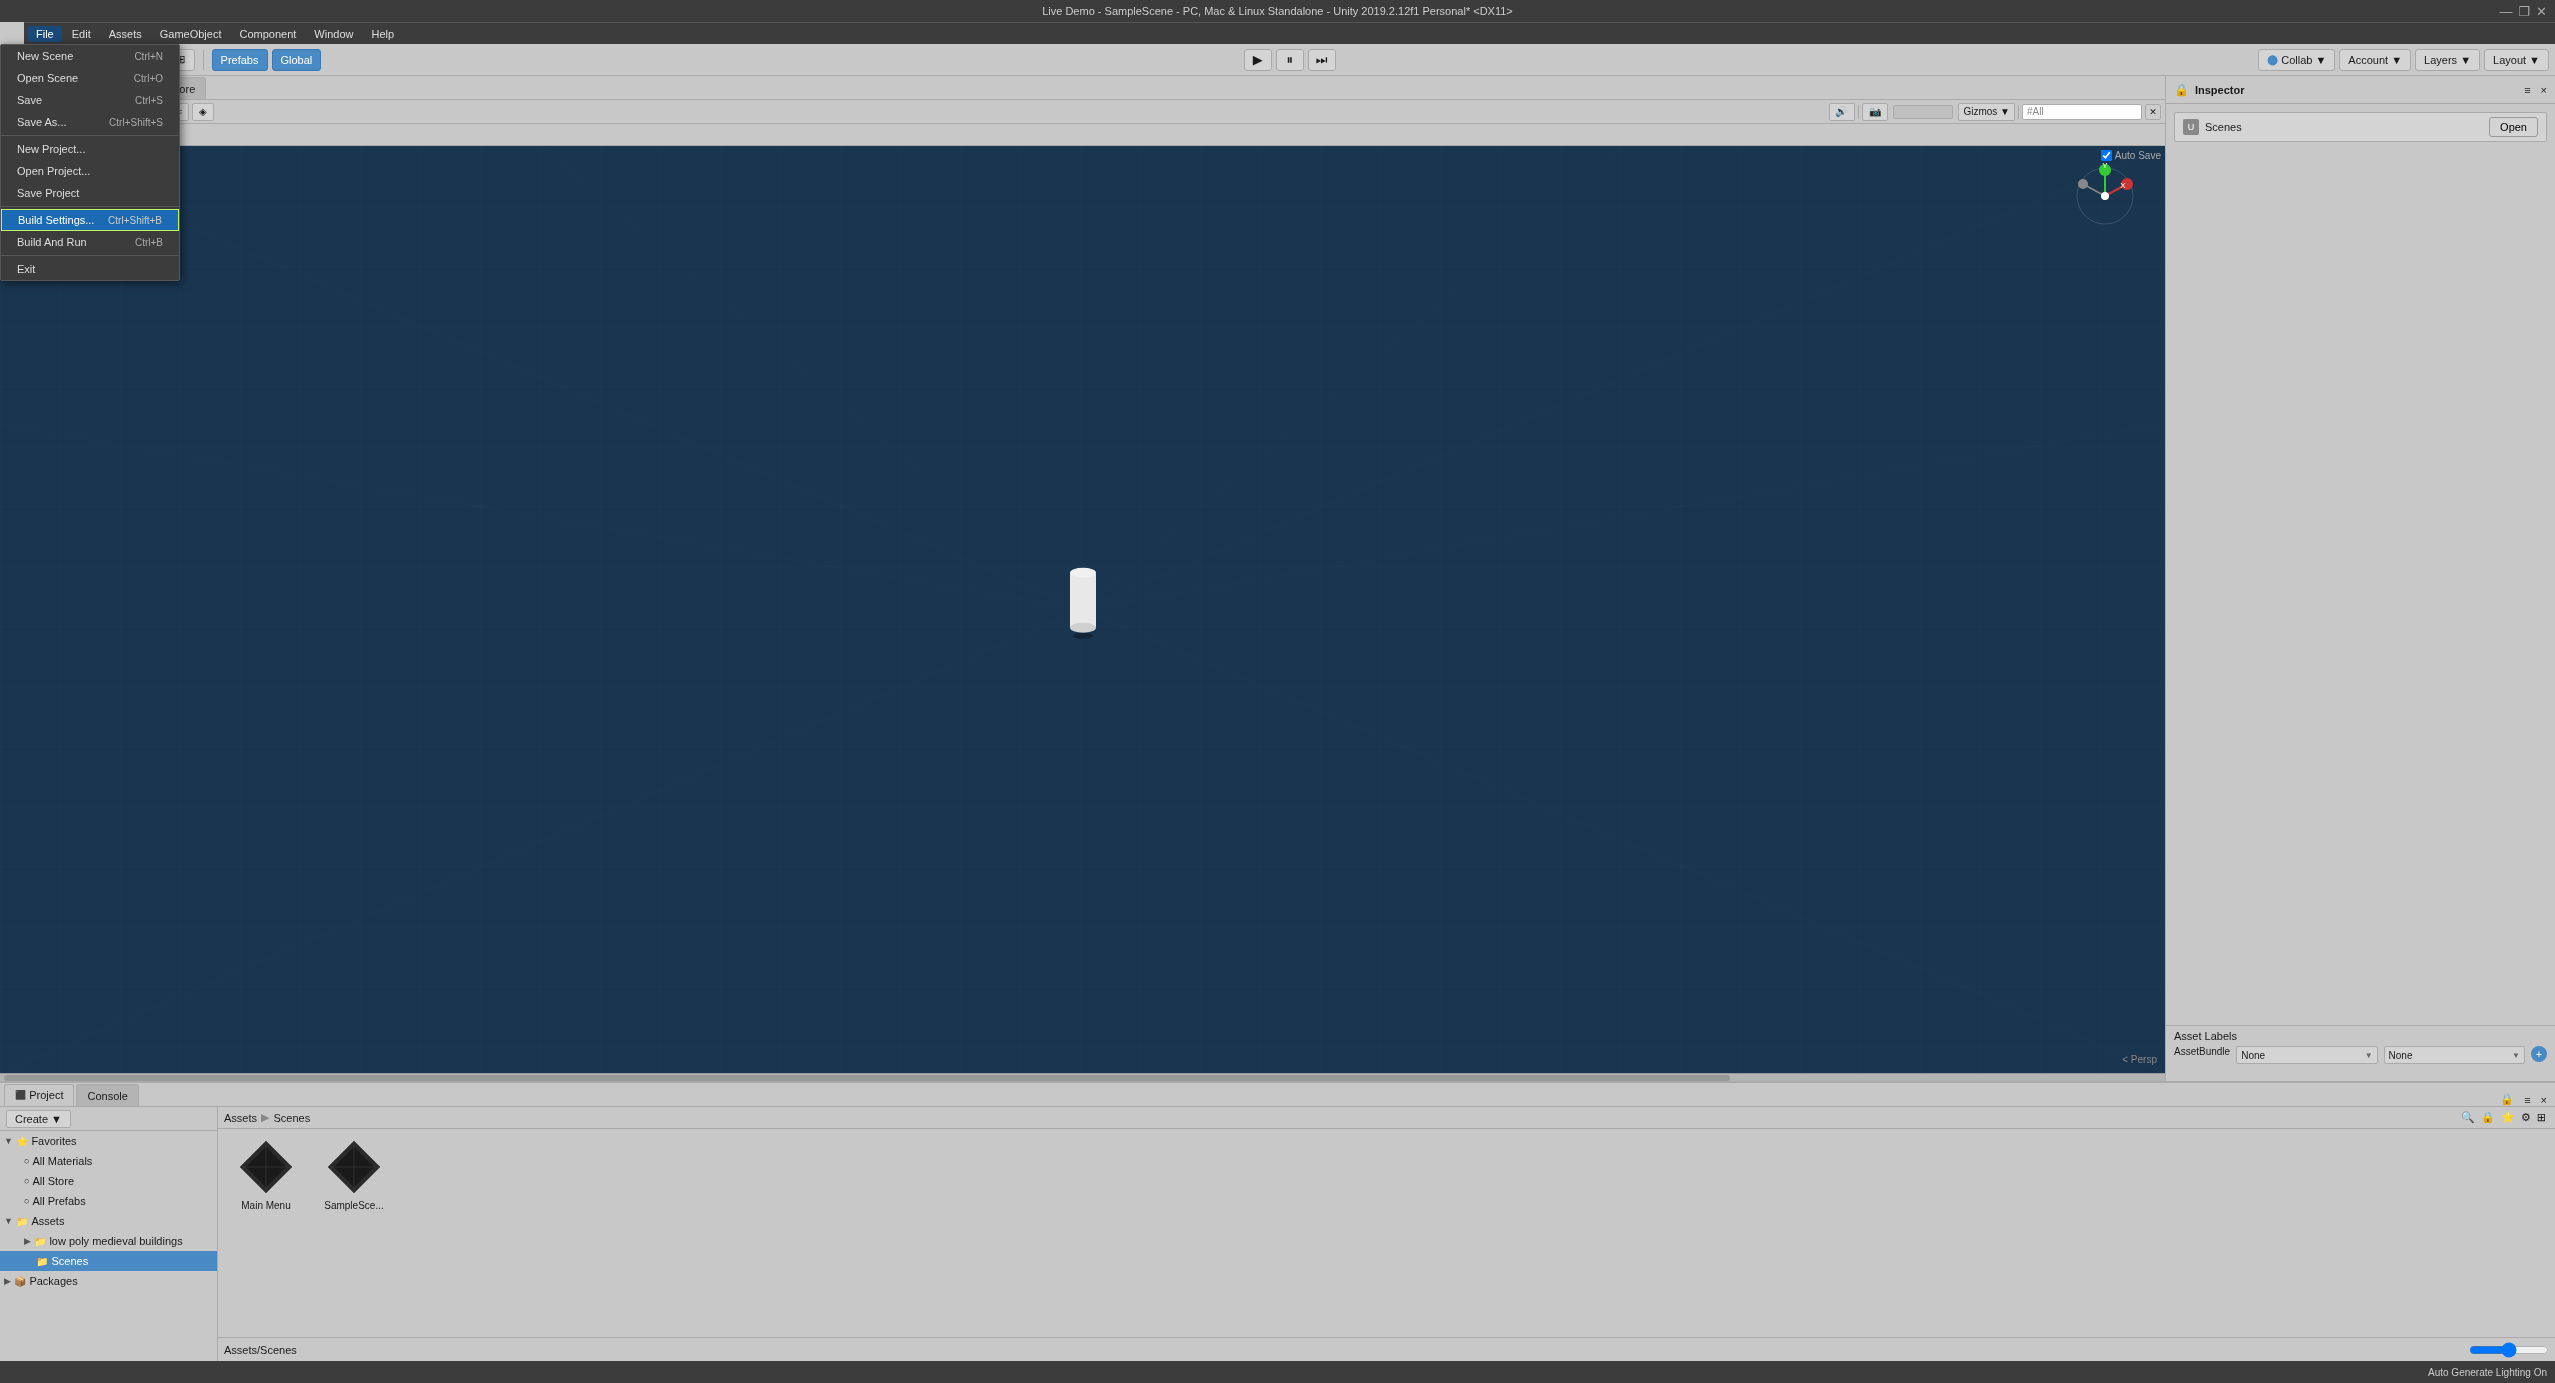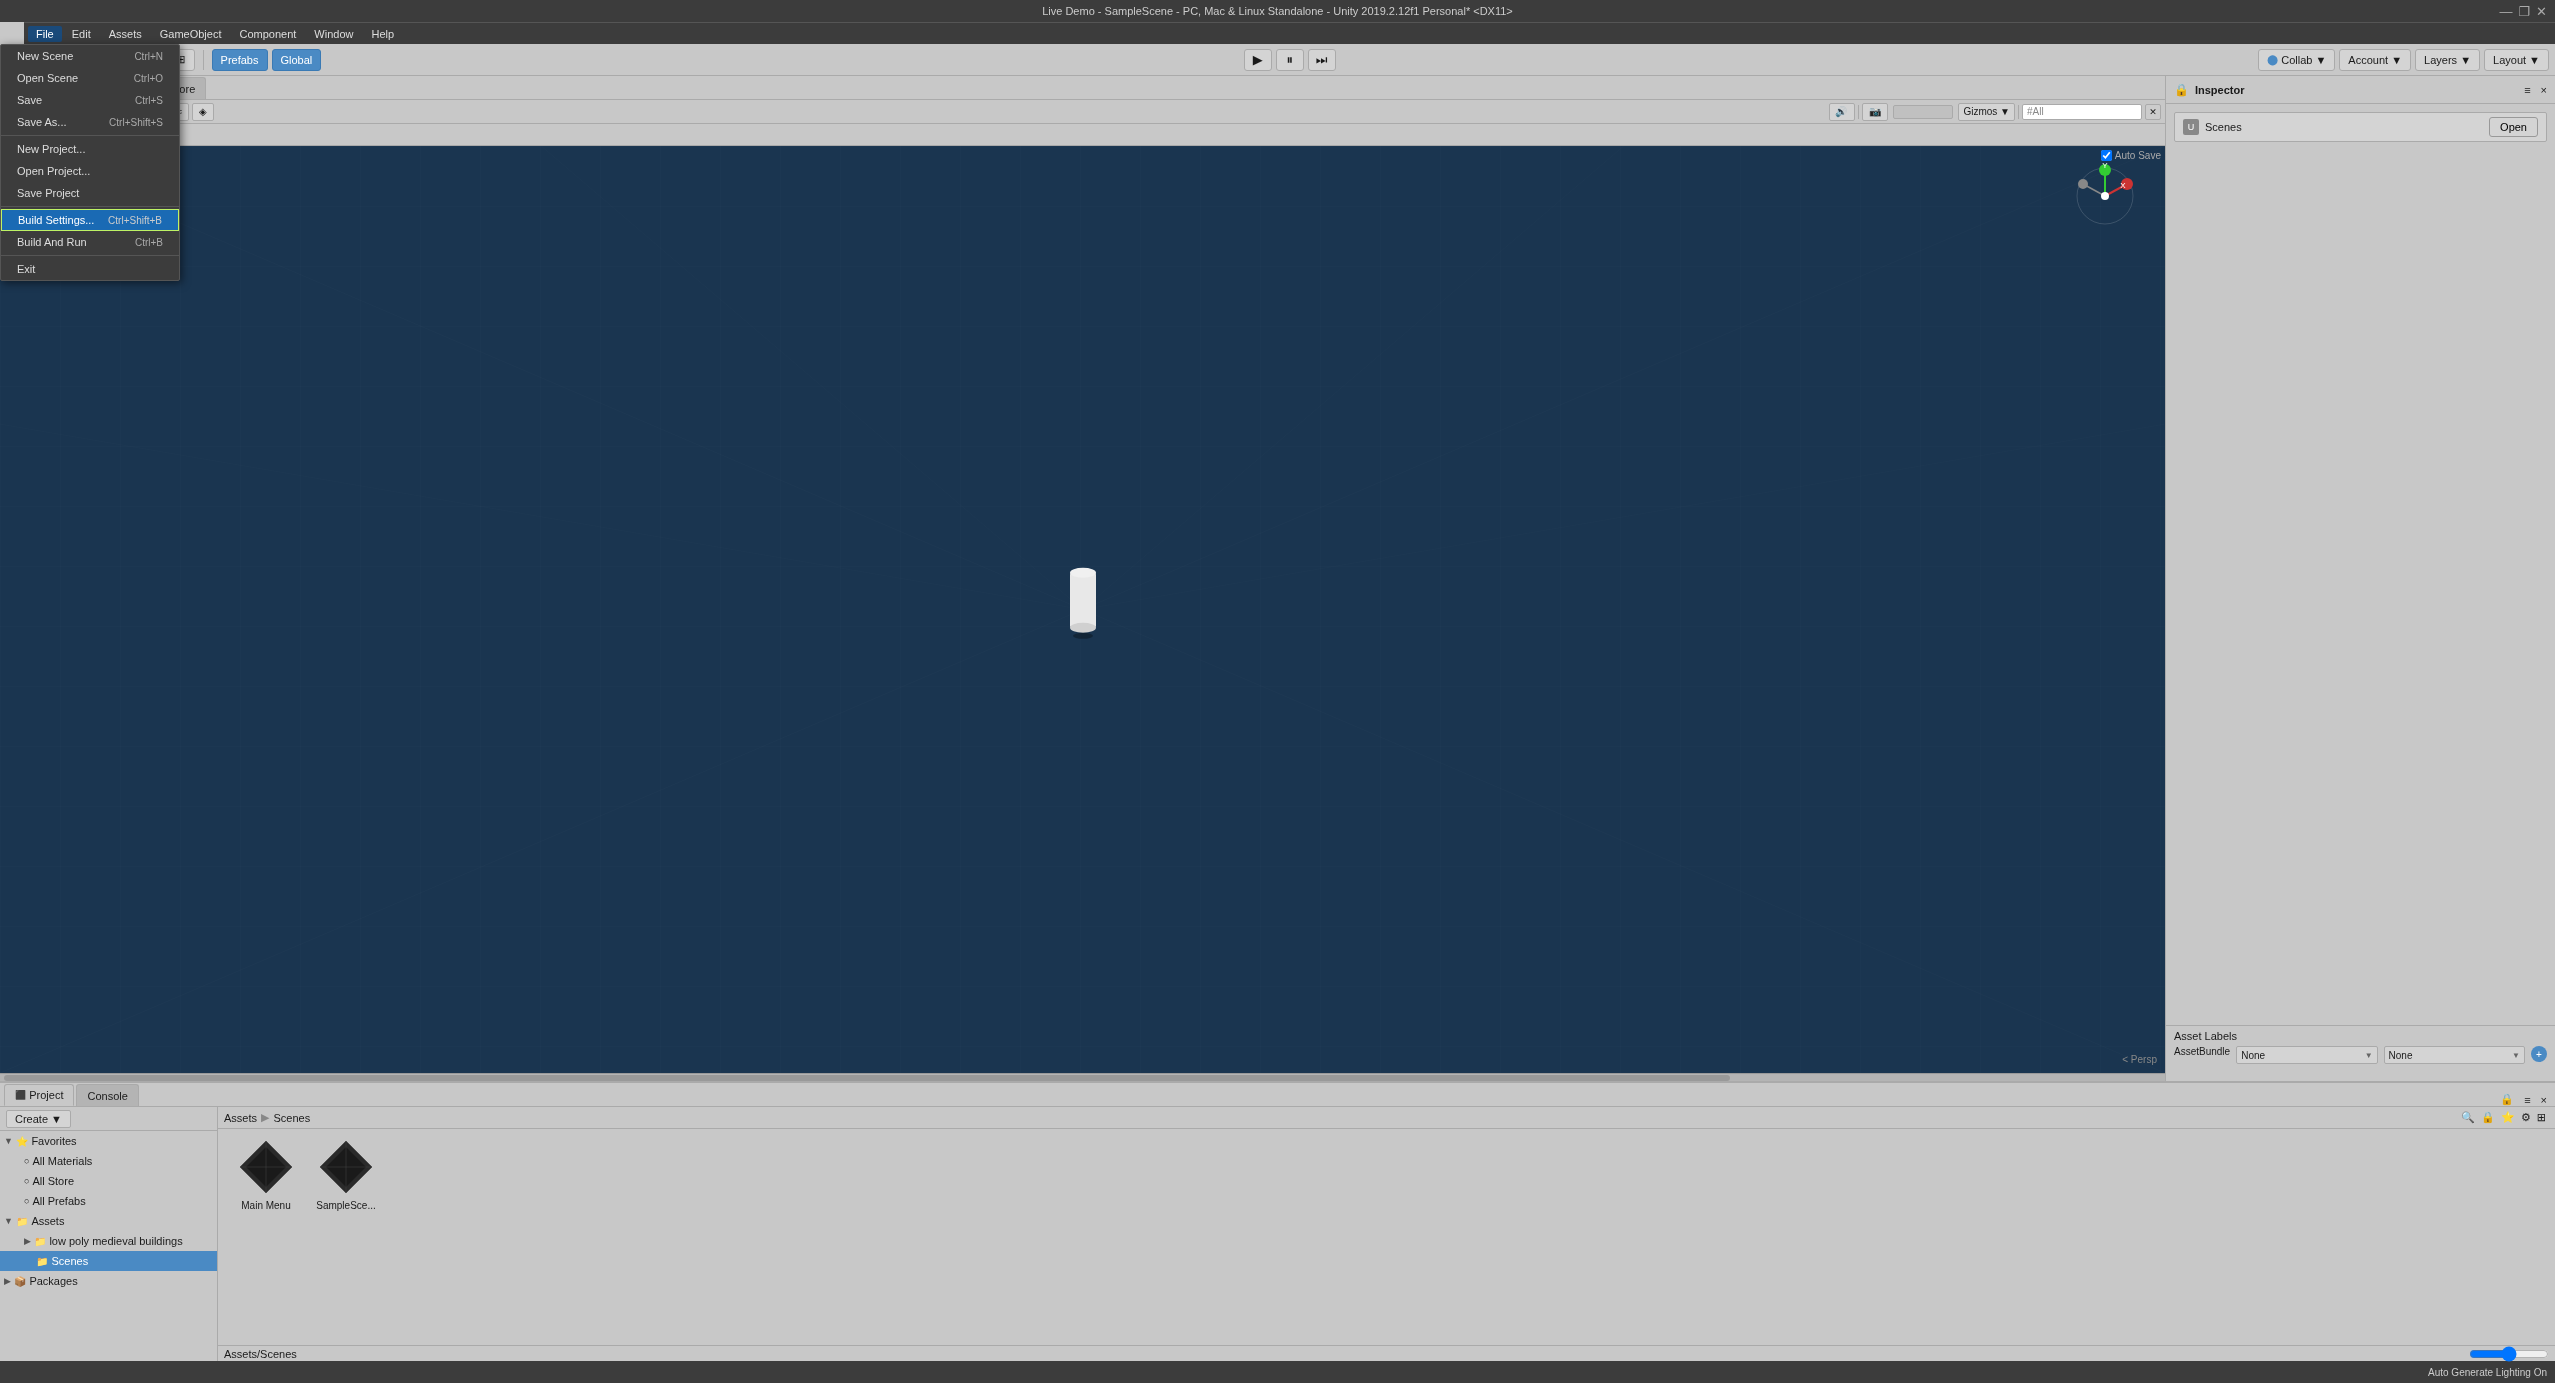--- a/index.html
+++ b/index.html
@@ -372,20 +372,21 @@
       display: flex;
       align-items: center;
       padding: 0 6px;
       font-size: 11px;
     }
     #project-assets {
       flex: 1;
       padding: 8px;
       display: flex;
       flex-wrap: wrap;
+      gap: 8px;
       align-content: flex-start;
     }
     .asset-item {
       width: 80px;
       display: flex;
       flex-direction: column;
       align-items: center;
       gap: 3px;
       cursor: pointer;
     }
@@ -395,21 +396,21 @@
       display: flex; align-items: center; justify-content: center;
     }
     .asset-name {
       font-size: 10px;
       text-align: center;
       max-width: 78px;
       overflow: hidden;
     }
 
     #project-footer {
-      height: 16px;
+      height: 24px;
       background: #c8c8c8;
       border-top: 1px solid #aaa;
       display: flex;
       align-items: center;
       padding: 0 6px;
       font-size: 11px;
     }
 
     
     #auto-gen-bar {

